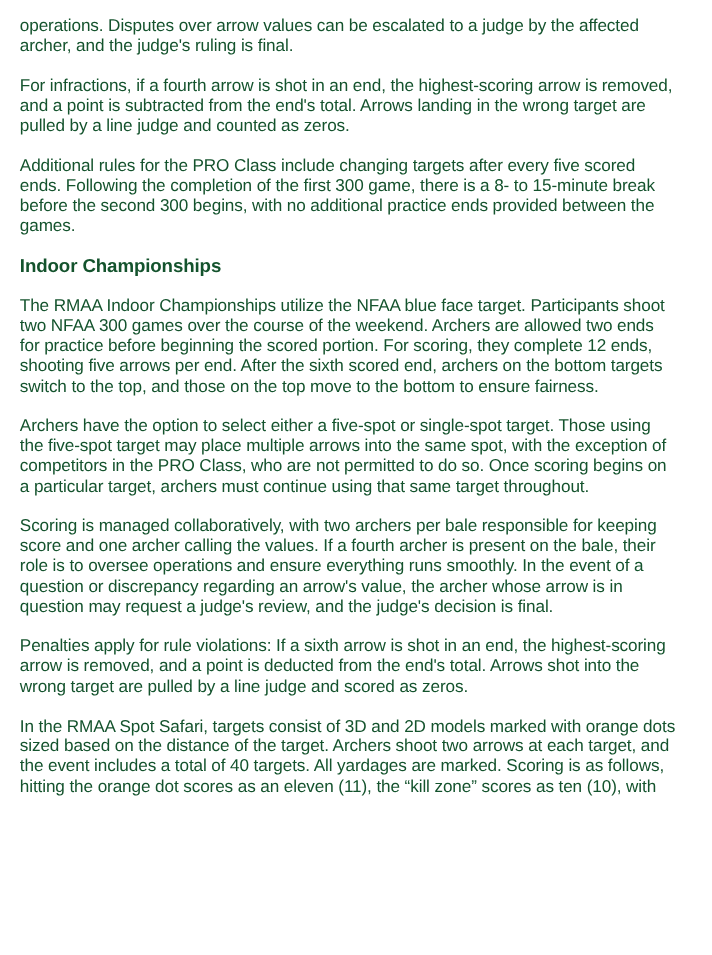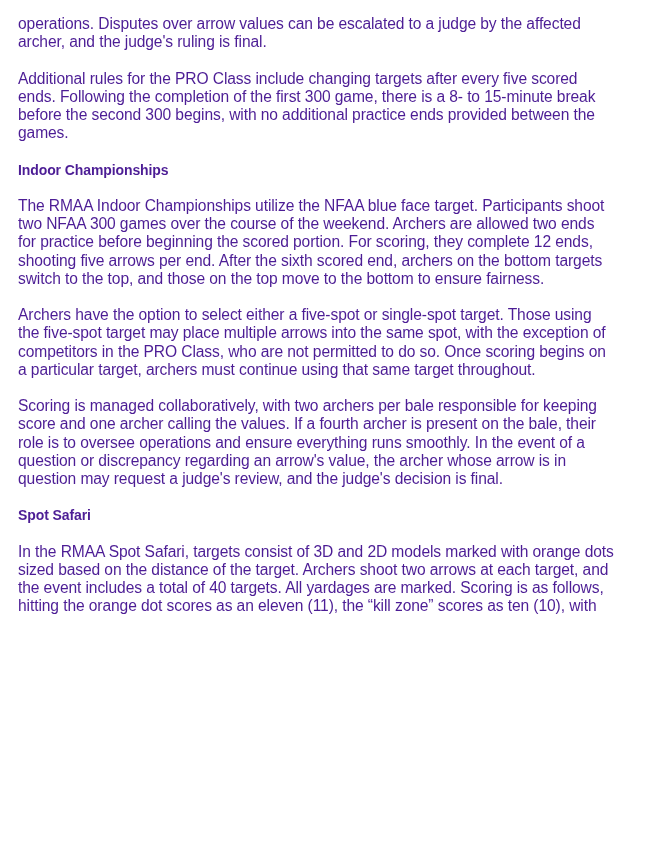--- a/index.html
+++ b/index.html
@@ -14,57 +14,62 @@
     position: relative;
   }
   .doc {
     position: absolute;
     left: 18px;
     top: 15px;
     width: 620px;
     font-family: "Liberation Sans", sans-serif;
     font-size: 15.6px;
     line-height: 18.2px;
-    color: #4c1d95;
+    color: #14532d;
     letter-spacing: -0.1px;
   }
   .doc p {
     margin: 0 0 18.2px 0;
     white-space: pre-line;
   }
   .doc h3 {
     margin: 0 0 18.2px 0;
-    font-size: 14px;
+    font-size: 17px;
     line-height: 18.2px;
     font-weight: bold;
   }
 </style>
 </head>
 <body>
 
 <div class="doc">
   <p>operations. Disputes over arrow values can be escalated to a judge by the affected
 archer, and the judge's ruling is final.</p>
+  <p>For infractions, if a fourth arrow is shot in an end, the highest-scoring arrow is removed,
+and a point is subtracted from the end's total. Arrows landing in the wrong target are
+pulled by a line judge and counted as zeros.</p>
   <p>Additional rules for the PRO Class include changing targets after every five scored
 ends. Following the completion of the first 300 game, there is a 8- to 15-minute break
 before the second 300 begins, with no additional practice ends provided between the
 games.</p>
   <h3>Indoor Championships</h3>
   <p>The RMAA Indoor Championships utilize the NFAA blue face target. Participants shoot
 two NFAA 300 games over the course of the weekend. Archers are allowed two ends
 for practice before beginning the scored portion. For scoring, they complete 12 ends,
 shooting five arrows per end. After the sixth scored end, archers on the bottom targets
 switch to the top, and those on the top move to the bottom to ensure fairness.</p>
   <p>Archers have the option to select either a five-spot or single-spot target. Those using
 the five-spot target may place multiple arrows into the same spot, with the exception of
 competitors in the PRO Class, who are not permitted to do so. Once scoring begins on
 a particular target, archers must continue using that same target throughout.</p>
   <p>Scoring is managed collaboratively, with two archers per bale responsible for keeping
 score and one archer calling the values. If a fourth archer is present on the bale, their
 role is to oversee operations and ensure everything runs smoothly. In the event of a
 question or discrepancy regarding an arrow's value, the archer whose arrow is in
 question may request a judge's review, and the judge's decision is final.</p>
-  <h3>Spot Safari</h3>
+  <p>Penalties apply for rule violations: If a sixth arrow is shot in an end, the highest-scoring
+arrow is removed, and a point is deducted from the end's total. Arrows shot into the
+wrong target are pulled by a line judge and scored as zeros.</p>
   <p>In the RMAA Spot Safari, targets consist of 3D and 2D models marked with orange dots
 sized based on the distance of the target. Archers shoot two arrows at each target, and
 the event includes a total of 40 targets. All yardages are marked. Scoring is as follows,
 hitting the orange dot scores as an eleven (11), the “kill zone” scores as ten (10), with</p>
 </div>
 
 </body></html>

